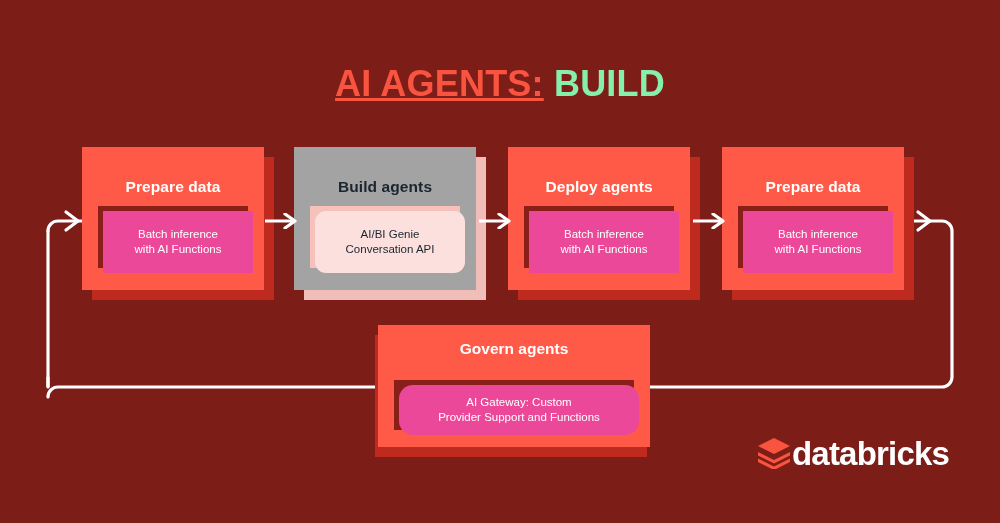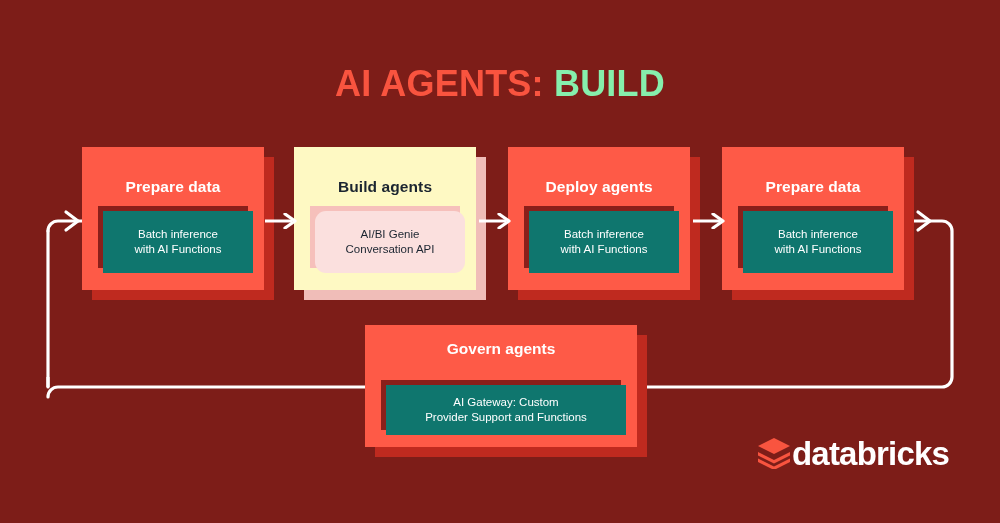--- a/index.html
+++ b/index.html
@@ -30,21 +30,21 @@
     top:62px;
     left:0;
     width:1000px;
     text-align:center;
     font-size:36px;
     font-weight:bold;
     letter-spacing:0.2px;
     line-height:44px;
     white-space:nowrap;
   }
-  .title .t-accent { color:#f9543f; }
+  .title .t-accent { color:#f9543f;text-decoration:underline; }
   .title .t-plain  { color:#86efac; }
 
   
   .loop-svg {
     position:absolute;
     left:0; top:0;
     width:1000px; height:523px;
     pointer-events:none;
     z-index:1;
   }
@@ -80,21 +80,21 @@
   }
 
   .card-body {
     position:absolute;
     left:0; top:0;
     width:182px;
     height:143px;
     background:#fe5a47;
     padding-top:30px;
   }
-  .card.white .card-body { background:#fef9c3; }
+  .card.white .card-body { background:#a3a3a3; }
   .card.white .card-shadow { background:#f0bdb8; }
 
   .card-title {
     text-align:center;
     font-size:15.5px;
     font-weight:bold;
     color:#ffffff;
     line-height:20px;
     letter-spacing:0.1px;
   }
@@ -111,21 +111,21 @@
   .chip-frame {
     position:absolute;
     left:0; top:0;
     width:150px; height:62px;
     background:#8a1f1a;
   }
   .chip-body {
     position:absolute;
     left:5px; top:5px;
     width:150px; height:62px;
-    background:#0f766e;
+    background:#ec4899;
     display:flex;
     align-items:center;
     justify-content:center;
     text-align:center;
   }
   .card.white .chip-frame { background:#f6c0bb; }
   .card.white .chip-body  { background:#fbe0de;border-radius:11px; }
 
   .chip-text {
     font-size:11.5px;
@@ -158,40 +158,40 @@
     z-index:2;
   }
   .govern-shadow {
     position:absolute;
     left:10px; top:10px;
     width:272px; height:122px;
     background:#bf2a1f;
   }
   .govern-body {
     position:absolute;
-    left:0; top:0;
+    left:13px; top:0;
     width:272px; height:122px;
     background:#fe5a47;
     padding-top:14px;
   }
   .govern-title {
     text-align:center;
     font-size:15.5px;
     font-weight:bold;
     color:#ffffff;
     line-height:20px;
   }
   .govern .chip-wrap {
     left:16px;
     top:55px;
     width:240px;
     height:50px;
   }
   .govern .chip-frame { width:240px; height:50px; }
-  .govern .chip-body  { width:240px; height:50px; }
+  .govern .chip-body  { width:240px; height:50px;border-radius:14px; }
 
   
   .logo {
     position:absolute;
     left:757px;
     top:432px;
     height:42px;
     display:flex;
     align-items:center;
     gap:1px;

